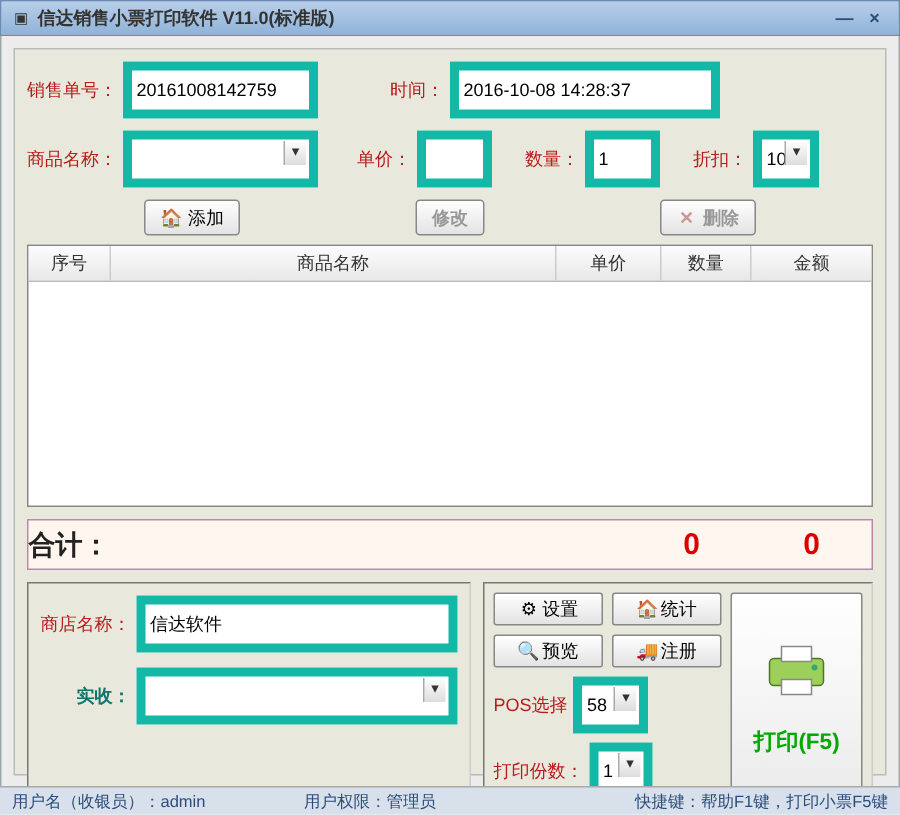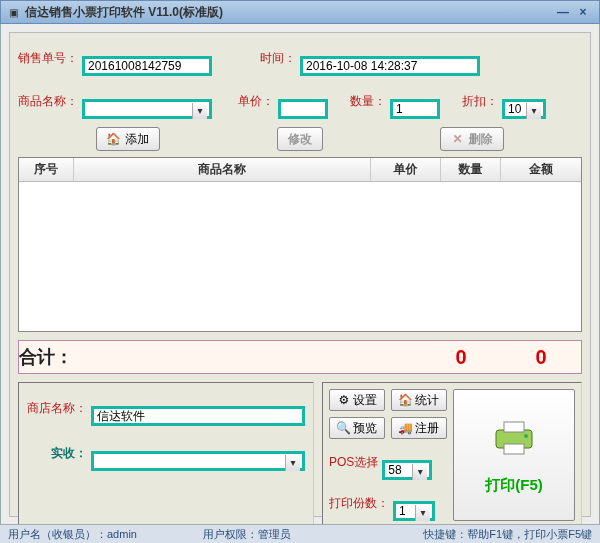--- a/index.html
+++ b/index.html
@@ -5,41 +5,41 @@
 * { box-sizing: border-box; margin: 0; padding: 0; }
 body { font-family: "SimSun", "宋体", sans-serif; font-size: 12px; background: #fff; width: 600px; height: 543px; overflow: hidden; }
 .titlebar { background: linear-gradient(#b8cfe8, #8fb3d9); height: 24px; display: flex; align-items: center; padding: 0 6px; color: #333; border: 1px solid #6a8bb5; }
 .titlebar .icon { width: 14px; height: 14px; margin-right: 4px; display: inline-flex; align-items: center; justify-content: center; font-size: 10px; }
 .titlebar .title { flex: 1; font-weight: bold; }
 .titlebar .winbtn { width: 20px; text-align: center; color: #2a4d7a; cursor: pointer; font-weight: bold; }
 .window-body { background: #ececec; border: 1px solid #9aa; border-top: none; padding: 8px; height: 502px; position: relative; }
 .inner { background: #e8e8dd; border: 1px solid #bbb; height: 100%; padding: 8px 8px 0 8px; position: relative; }
 .row { display: flex; align-items: center; margin-bottom: 8px; gap: 4px; }
 .lbl { color: #b91c1c; white-space: nowrap; }
-input[type=text], .combo, select { border: 3px solid #14b8a6; background: #fff; height: 20px; padding: 1px 3px; font-family: inherit; font-size: 12px; margin-top: 15px; }
+input[type=text], .combo, select { border: 6px solid #14b8a6; background: #fff; height: 38px; padding: 1px 3px; font-family: inherit; font-size: 12px; }
 .combo { display: inline-flex; align-items: center; position: relative; padding-right: 16px; }
 .combo::after { content: "▾"; position: absolute; right: 2px; top: 1px; font-size: 10px; color: #333; background: linear-gradient(#fefefe,#ddd); border-left: 1px solid #aaa; width: 14px; text-align: center; height: 16px; line-height: 16px; }
 .btn { background: linear-gradient(#fff,#e3e3e3); border: 1px solid #888; border-radius: 3px; padding: 2px 10px; height: 24px; display: inline-flex; align-items: center; gap: 4px; cursor: pointer; }
 .btn.disabled { color: #999; cursor: default; font-weight: bold; }
 .btn-row { display: flex; justify-content: space-around; margin: 4px 0 6px 0; padding: 0 20px; }
 .table-wrap { border: 1px solid #888; background: #fff; height: 175px; overflow: hidden; }
 .thead { display: flex; background: linear-gradient(#fcfcfc,#e8e8e8); border-bottom: 1px solid #bbb; }
-.th { border-right: 1px solid #ccc; padding: 3px 4px; text-align: center; font-weight: bold; color: #333; }
+.th { border-right: 1px solid #ccc; padding: 3px 4px; text-align: center; font-weight: normal; color: #333; }
 .totals { border: 1px solid #b8a; background: #fff6f0; margin-top: 8px; padding: 4px 0; display: flex; align-items: center; font-size: 16px; }
 .totals .tlbl { font-weight: bold; font-size: 18px; color: #222; }
 .totals .tval { font-weight: bold; color: #d00; font-size: 20px; margin-left: auto; width: 80px; text-align: center; }
 .totals .tval2 { font-weight: bold; color: #d00; font-size: 20px; width: 80px; text-align: center; }
 .bottom { display: flex; gap: 8px; margin-top: 8px; }
 .left-panel { flex: 1; border: 1px inset #ccc; padding: 8px; background: #e8e8dd; }
 .left-panel .row { margin-bottom: 10px; }
 .right-panel { width: 260px; border: 1px inset #ccc; padding: 6px; background: #e8e8dd; display: flex; gap: 6px; }
 .rp-controls { flex: 1; }
 .rp-controls .btnrow { display: flex; gap: 6px; margin-bottom: 6px; }
 .smbtn { background: linear-gradient(#fff,#e3e3e3); border: 1px solid #888; border-radius: 2px; padding: 2px 4px; height: 22px; display: inline-flex; align-items: center; gap: 2px; cursor: pointer; font-size: 12px; flex: 1; justify-content: center; }
-.print-btn { width: 122px; border: 1px solid #888; background: linear-gradient(#fff,#ebebeb); display: flex; flex-direction: column; align-items: center; justify-content: center; gap: 20px; cursor: pointer; border-radius: 2px; }
+.print-btn { width: 88px; border: 1px solid #888; background: linear-gradient(#fff,#ebebeb); display: flex; flex-direction: column; align-items: center; justify-content: center; gap: 20px; cursor: pointer; border-radius: 2px; }
 .print-btn .ptxt { color: #0a0; font-size: 15px; font-weight: bold; }
 .statusbar { position: absolute; left: 0; right: 0; bottom: 0; height: 19px; background: #d8e0ec; border-top: 1px solid #aaa; display: flex; align-items: center; padding: 0 8px; font-size: 11px; color: #2a4d7a; }
 .statusbar .sseg { flex: 1; }
 .red { color: #0f766e; font-weight: bold; }
 .ico { display: inline-flex; width: 14px; height: 14px; align-items: center; justify-content: center; }
 .readonly { background: #eee; }
 </style>
 </head>
 <body>
 

